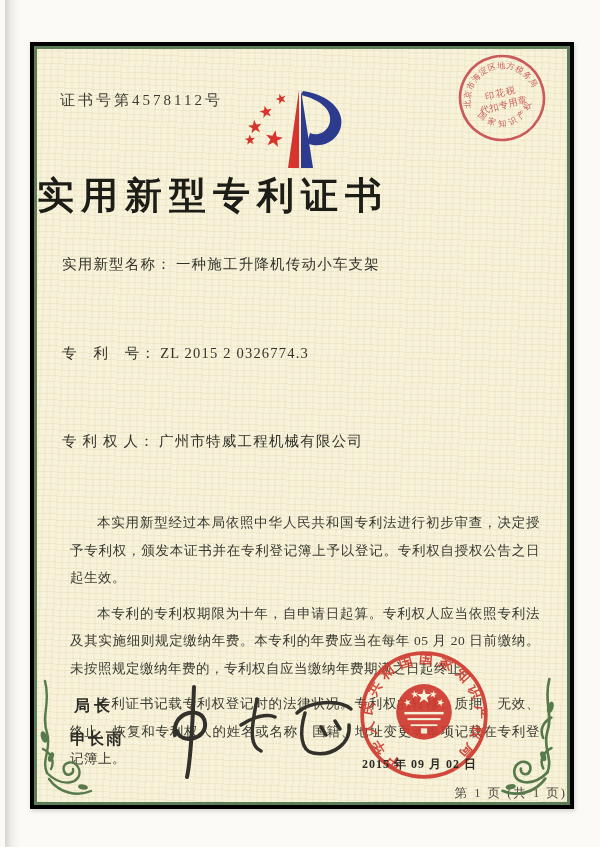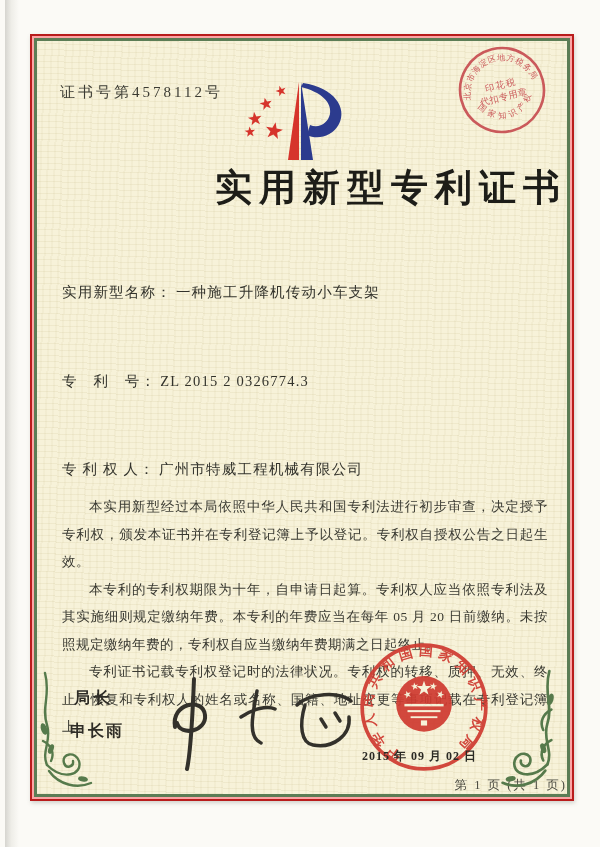--- a/index.html
+++ b/index.html
@@ -7,55 +7,55 @@
     width:600px;height:847px;position:relative;overflow:hidden;
     background:#fbfaf6;
     font-family:"Liberation Serif","DejaVu Serif",serif;
   }
   .photo-edge{
     position:absolute;left:5px;top:0;bottom:0;width:14px;
     background:linear-gradient(90deg,#c6c5bf 0,#e9e8e2 45%,rgba(255,255,255,0) 100%);
     opacity:.7;
   }
   .cert{
-    position:absolute;left:30px;top:34px;width:540px;height:763px;
-    border:2px solid #b91c1c;
+    position:absolute;left:30px;top:42px;width:540px;height:763px;
+    border:2px solid #000000;
     box-shadow:1px 2px 4px rgba(90,90,80,.25);
-    background:#fca5a5;
+    background:#000000;
   }
   .cert-inner{
     position:absolute;inset:2px;
     border:3px solid #5c7d55;
     background-color:#f7f2d9;
     background-image:
       repeating-linear-gradient(2deg, rgba(167,150,85,0.10) 0 1px, rgba(0,0,0,0) 1px 6px),
       repeating-linear-gradient(92deg, rgba(167,150,85,0.06) 0 2px, rgba(0,0,0,0) 2px 7px);
   }
   .cert-number{
     position:absolute;left:23px;top:42px;
     font-size:15px;letter-spacing:3px;color:#3b3b33;white-space:nowrap;
   }
   .logo{position:absolute;left:192px;top:33px;width:152px;height:92px;}
   .tax-seal{position:absolute;left:419px;top:3px;width:92px;height:92px;transform:rotate(-14deg);opacity:.88;}
   .title{
     position:absolute;left:0;top:122px;width:100%;
-    text-align:right;font-size:37px;font-weight:700;color:#1d1d18;
+    text-align:left;font-size:37px;font-weight:700;color:#1d1d18;
     letter-spacing:7px;white-space:nowrap;
   }
   .field-row{
     position:absolute;left:25px;
-    font-size:14.5px;color:#33332c;letter-spacing:1.2px;white-space:nowrap;margin-top:36px;
+    font-size:14.5px;color:#33332c;letter-spacing:1.2px;white-space:nowrap;
   }
   .field-row .value{margin-left:4px;}
   .paragraphs{
     position:absolute;left:25px;top:452px;width:486px;
     font-size:13.5px;line-height:27.5px;color:#3a3a32;
     text-align:justify;letter-spacing:.5px;
   }
-  .paragraphs p{margin:0;text-indent:2em;}
+  .paragraphs p{margin:8px;text-indent:2em;}
   .signer-title{position:absolute;left:37px;top:647px;font-size:16px;font-weight:700;letter-spacing:4px;color:#2e2c26;text-align:center;}
   .signer-name{position:absolute;left:33px;top:680px;font-size:16px;font-weight:700;letter-spacing:2px;color:#2e2c26;}
   .signature{position:absolute;left:112px;top:626px;width:220px;height:110px;}
   .office-seal{position:absolute;left:320px;top:599px;width:134px;height:134px;opacity:.92;}
   .issue-date{
     position:absolute;left:325px;top:707px;z-index:3;
     font-size:12px;font-weight:700;color:#2b2a24;letter-spacing:1px;white-space:nowrap;
   }
   .page-footer{
     position:absolute;left:0;top:736px;width:100%;text-align:right;

